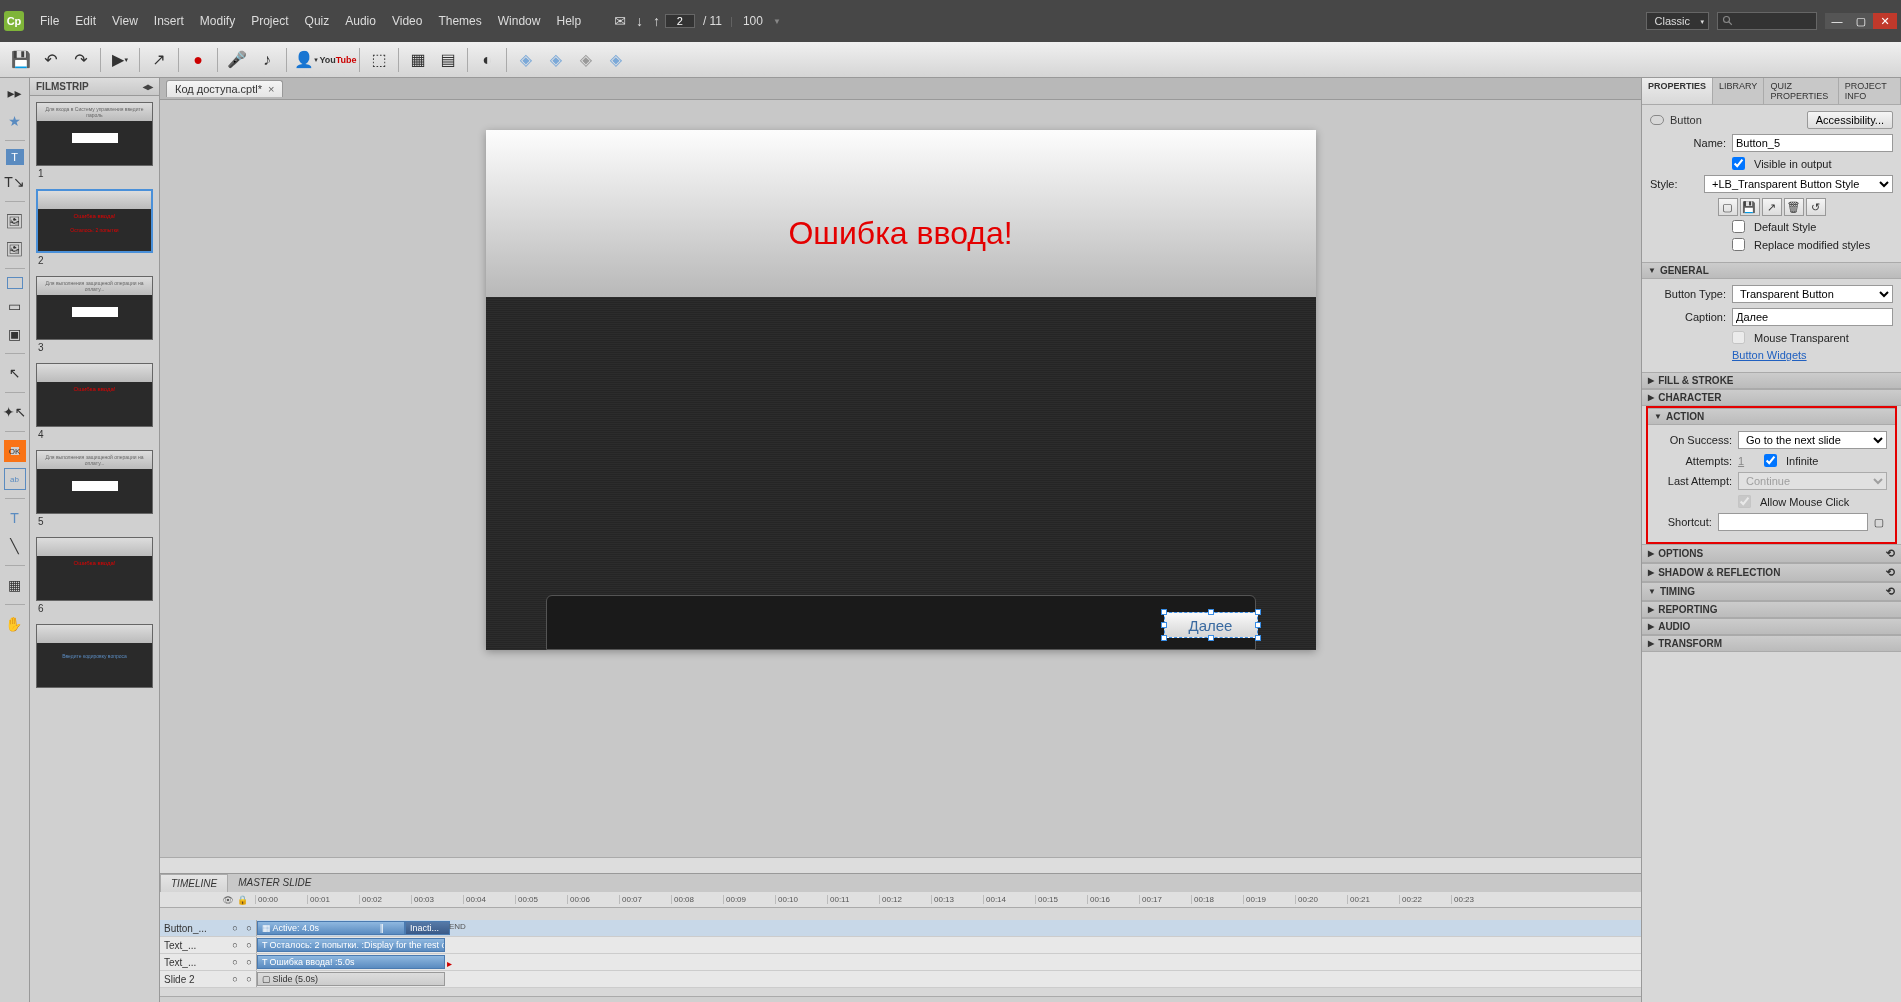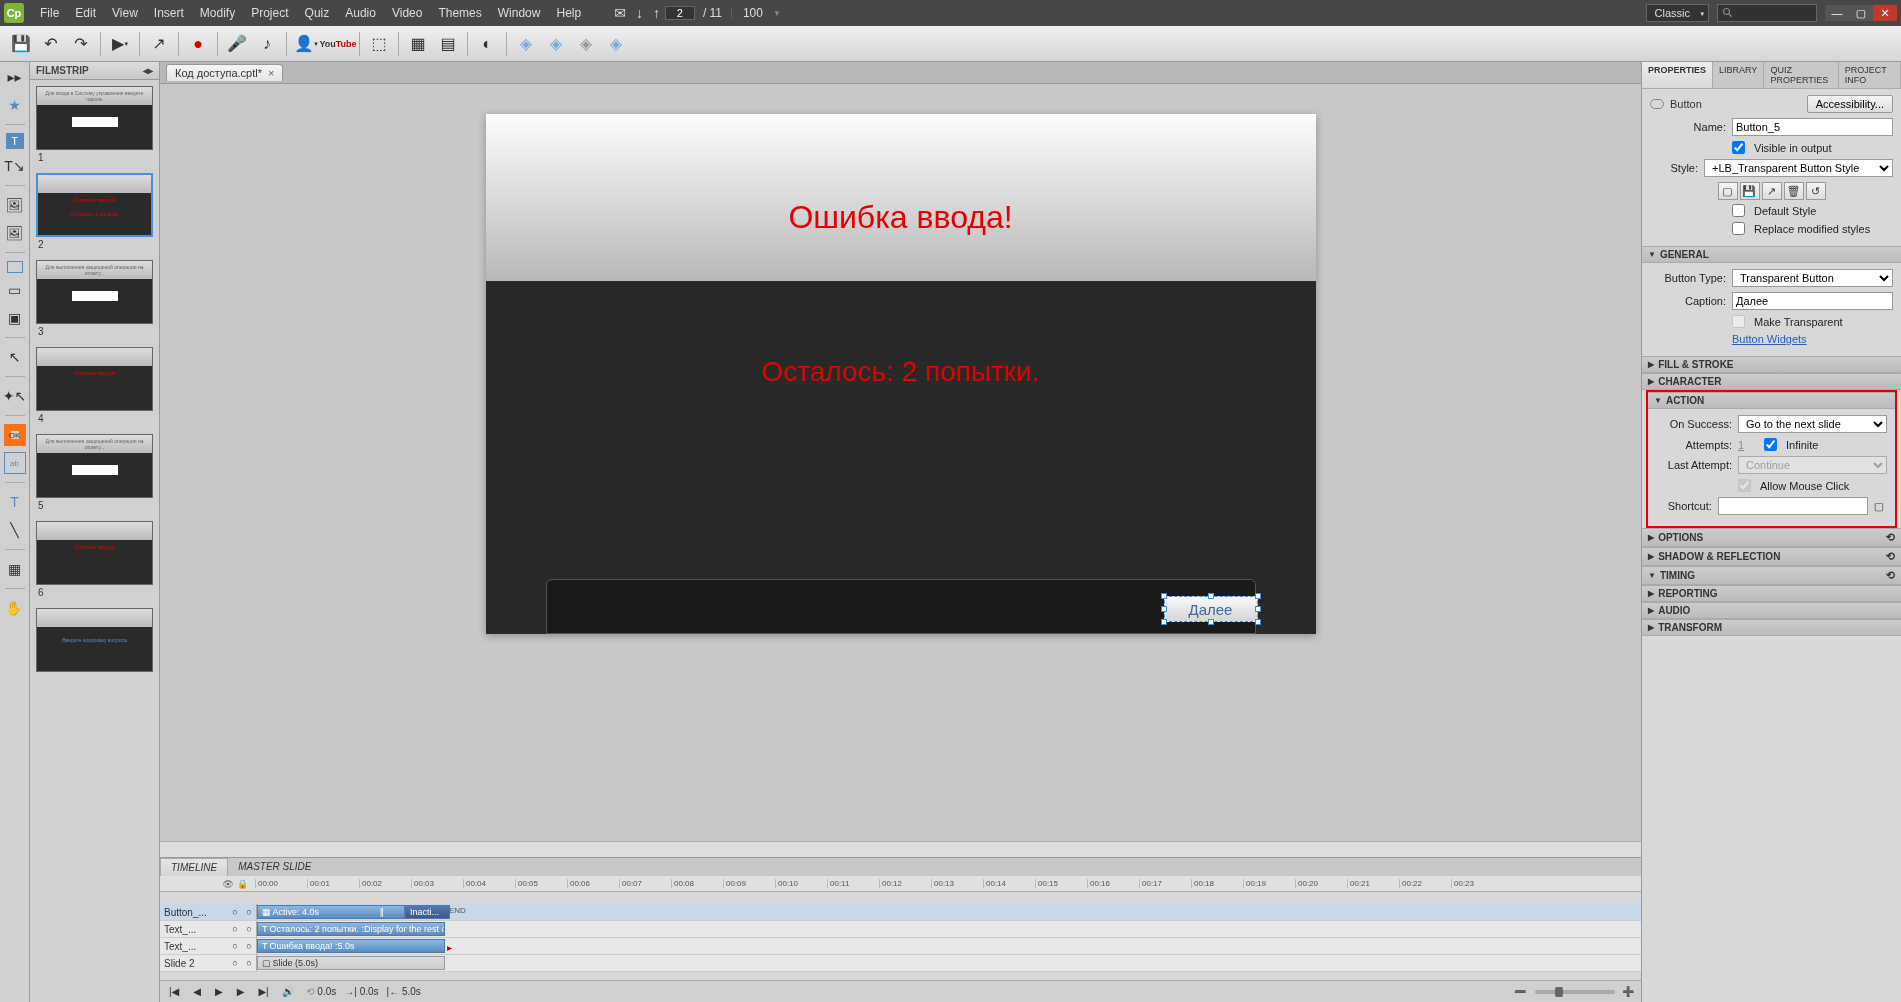--- a/index.html
+++ b/index.html
@@ -1,19 +1,19 @@
 <!DOCTYPE html>
 <html><head>
 <meta charset="utf-8">
 <style>
 * { margin: 0; padding: 0; box-sizing: border-box; font-family: Tahoma, Arial, sans-serif; }
 body { background: #474747; width: 1901px; height: 1002px; overflow: hidden; font-size: 11px; color: #333; position: relative; }
 
 
-.menubar { background: #474747; height: 26px; display: flex; align-items: center; padding: 0 4px; color: #ddd; }
+.menubar { background: #474747; height: 42px; display: flex; align-items: center; padding: 0 4px; color: #ddd; }
 .menubar .logo { width: 20px; height: 20px; background: #7fb539; border-radius: 3px; margin-right: 8px; display: flex; align-items: center; justify-content: center; font-weight: bold; color: #fff; font-size: 11px; }
 .menubar .menu-item { padding: 0 8px; cursor: pointer; font-size: 12px; }
 .menubar .spacer { flex: 1; }
 .menubar .mail-icon, .menubar .arrow-icon { padding: 0 5px; font-size: 14px; }
 .menubar .slide-input { width: 30px; background: #333; border: 1px solid #666; color: #fff; text-align: center; font-size: 11px; }
 .menubar .slide-total { padding: 0 8px; font-size: 12px; }
 .menubar .zoom { padding: 0 10px; font-size: 12px; }
 .menubar .classic-combo { background: #333; border: 1px solid #666; padding: 2px 18px 2px 8px; color: #ddd; font-size: 11px; position: relative; }
 .menubar .search-box { background: #333; border: 1px solid #666; width: 100px; height: 18px; margin-left: 8px; display: flex; align-items: center; padding: 0 4px; }
 .menubar .search-box svg { width: 12px; height: 12px; }
@@ -274,21 +274,20 @@
       <div class="tab">
         <span>Код доступа.cptl*</span>
         <span class="close-x">×</span>
       </div>
     </div>
     <div class="canvas-area">
       <div class="slide-canvas">
         <div class="slide-dark"></div>
         <div class="slide-header"></div>
         <div class="slide-title">Ошибка ввода!</div>
-        <div class="slide-sub">Осталось: 2 попытки.</div>
         <div class="slide-footer-box"></div>
         <div class="next-btn-sel">
           <span>Далее</span>
           <div class="sel-handle" style="top:-4px;left:-4px;"></div>
           <div class="sel-handle" style="top:-4px;right:-4px;"></div>
           <div class="sel-handle" style="bottom:-4px;left:-4px;"></div>
           <div class="sel-handle" style="bottom:-4px;right:-4px;"></div>
           <div class="sel-handle" style="top:-4px;left:50%;margin-left:-3px;"></div>
           <div class="sel-handle" style="bottom:-4px;left:50%;margin-left:-3px;"></div>
           <div class="sel-handle" style="top:50%;left:-4px;margin-top:-3px;"></div>
@@ -421,21 +420,21 @@
       </div>
       <div class="prop-row">
         <label class="lbl-right">Name:</label>
         <input type="text" value="Button_5" style="">
       </div>
       <div class="prop-row" style="padding-left:82px;">
         <input type="checkbox" checked="" style="">
         <label>Visible in output</label>
       </div>
       <div class="prop-row">
-        <label style="width:48px;text-align:right;">Style:</label>
+        <label style="width:48px;text-align:left;">Style:</label>
         <select><option>+LB_Transparent Button Style</option></select>
       </div>
       <div class="style-icons">
         <div class="si">▢</div>
         <div class="si">💾</div>
         <div class="si">↗</div>
         <div class="si">🗑</div>
         <div class="si">↺</div>
       </div>
       <div class="prop-row" style="padding-left:82px;">
@@ -456,21 +455,21 @@
       <div class="prop-row">
         <label class="lbl-right">Button Type:</label>
         <select><option>Transparent Button</option></select>
       </div>
       <div class="prop-row">
         <label class="lbl-right">Caption:</label>
         <input type="text" value="Далее" style="">
       </div>
       <div class="prop-row disabled" style="padding-left:82px;">
         <input type="checkbox" disabled="" style="">
-        <label>Make Transparent</label>
+        <label>Mouse Transparent</label>
       </div>
       <div class="prop-row" style="padding-left:82px;">
         <span class="link-text">Button Widgets</span>
       </div>
     </div>
 
     <div class="section-header">
         <span class="arrow">▶</span>
         <span>FILL &amp; STROKE</span>
       </div>

